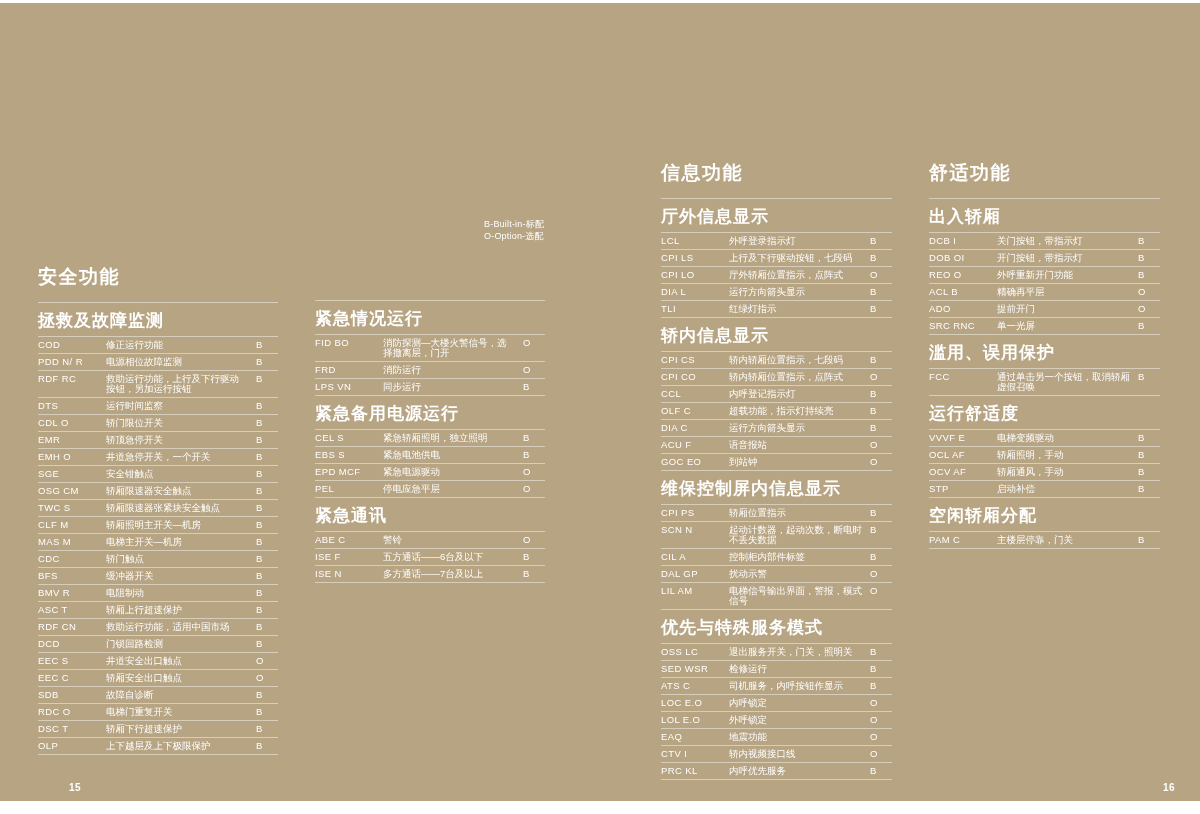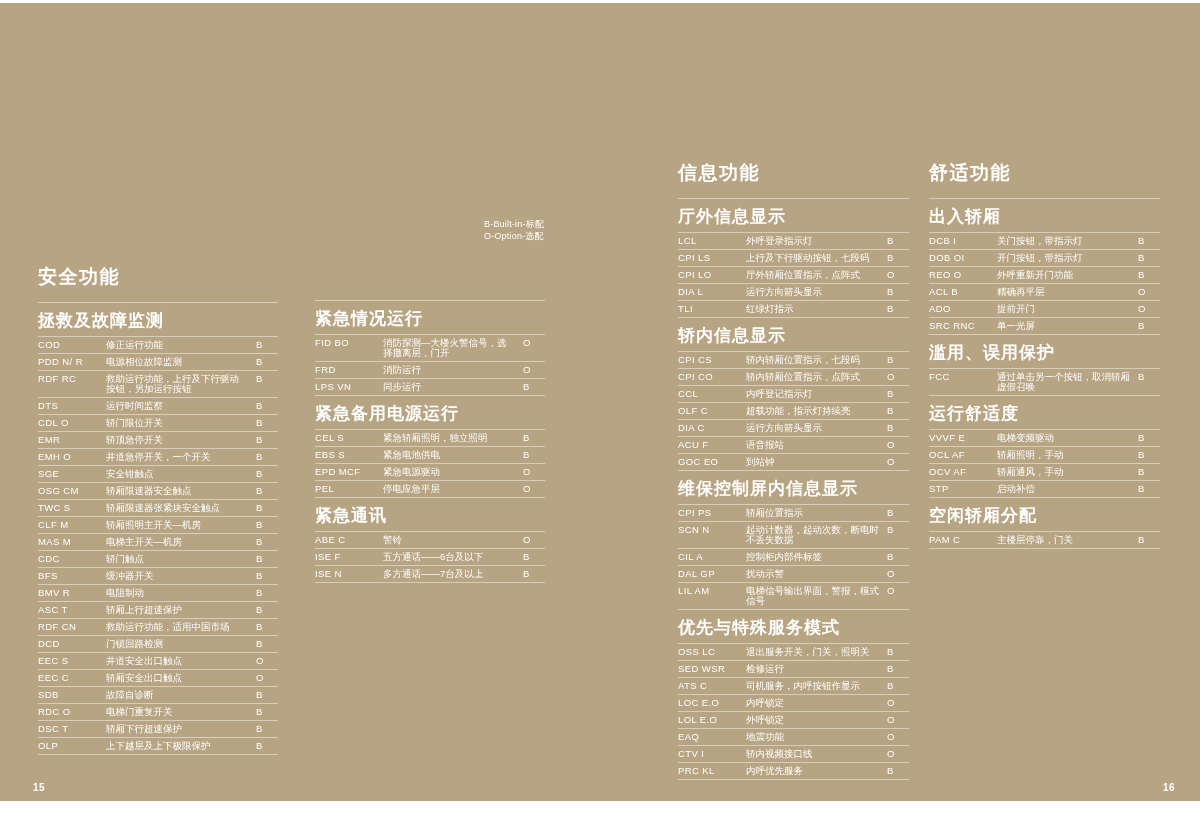--- a/index.html
+++ b/index.html
@@ -16,32 +16,32 @@
   
   .title-block{position:absolute;left:80px;top:100px;width:430px;text-align:center;}
   .title-zh{font-size:24px;font-weight:bold;letter-spacing:2px;line-height:30px;margin-bottom:8px;}
   .title-en{font-size:25px;font-weight:bold;letter-spacing:0.5px;line-height:28px;}
   
   .legend{position:absolute;left:484px;top:215px;font-size:9px;line-height:12px;letter-spacing:0.2px;}
   
   .col{position:absolute;}
   .col[data-col="0"]{left:38px;top:262px;width:240px;}
   .col[data-col="1"]{left:315px;top:297px;width:230px;}
-  .col[data-col="2"]{left:678px;top:158px;width:231px;}
+  .col[data-col="2"]{left:661px;top:158px;width:231px;}
   .col[data-col="3"]{left:929px;top:158px;width:231px;}
   .col-header{font-size:19px;font-weight:bold;line-height:24px;letter-spacing:1.5px;margin:0 0 13px 0;}
   .hr{height:1px;background:rgba(255,255,255,0.45);}
   .sec-title{font-size:17px;font-weight:bold;letter-spacing:1px;line-height:17px;margin:9px 0 7px 0;}
   .sec-table{border-bottom:1px solid rgba(255,255,255,0.45);margin-bottom:8px;}
   .row{display:flex;align-items:flex-start;padding:3px 0;border-top:1px solid rgba(255,255,255,0.45);}
   .code{width:68px;flex:0 0 68px;font-size:9.5px;line-height:10px;letter-spacing:0.4px;}
   .desc{flex:1 1 auto;font-size:9.5px;line-height:10px;padding-right:8px;}
   .val{flex:0 0 22px;width:22px;font-size:9.5px;line-height:10px;text-align:left;}
   
-  .page-num{position:absolute;bottom:8px;font-size:10px;font-weight:bold;letter-spacing:0.5px;}
+  .page-num{position:absolute;bottom:8px;font-size:10px;font-weight:bold;letter-spacing:0.5px;margin-left:36px;}
   .page-num.left{left:33px;}
   .page-num.right{right:25px;}
 </style>
 </head>
 <body>
 
 <div class="canvas">
 
 
   <div class="legend">

